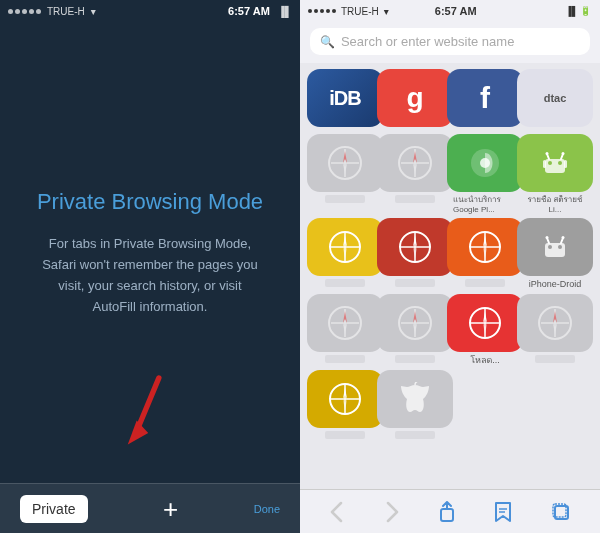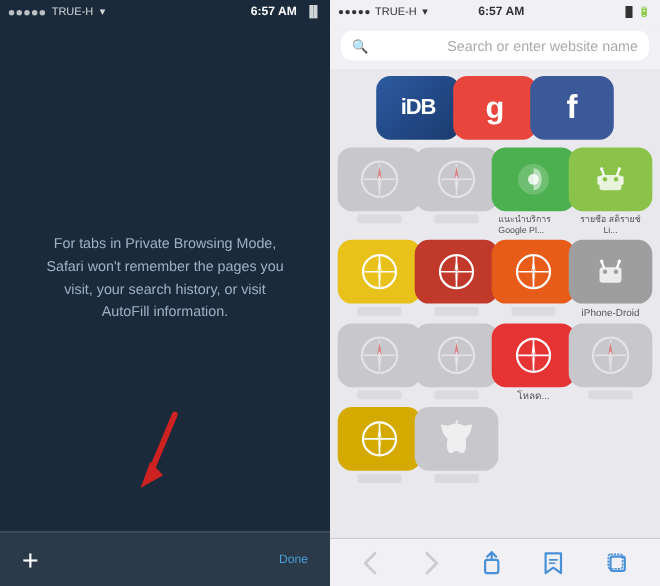--- a/index.html
+++ b/index.html
@@ -158,21 +158,20 @@
       padding: 6px 10px;
       gap: 6px;
     }
 
     .search-icon-r { color: #999; font-size: 12px; }
 
     .search-text {
       font-size: 13px;
       color: #aaa;
       flex: 1;
-      text-align: right;
     }
 
     .bookmarks-grid {
       flex: 1;
       padding: 6px 4px;
       overflow-y: auto;
       background: #e8e8ed;
     }
 
     .grid-row {
@@ -282,37 +281,39 @@
       <div class="signal-dot"></div>
       <div class="signal-dot"></div>
     </div>
     <span class="carrier-left">TRUE-H</span>
     <span class="wifi-icon-left">▾</span>
     <span class="time-left">6:57 AM</span>
     <span class="battery-left">▐▌</span>
   </div>
 
   <div class="private-content">
+    <div class="private-title">Private Browsing Mode</div>
     <div class="private-description">For tabs in Private Browsing Mode, Safari won't remember the pages you visit, your search history, or visit AutoFill information.</div>
   </div>
 
   <div class="arrow-container">
     <svg class="red-arrow" viewBox="0 0 60 90">
       <defs>
         <marker id="arrowhead" markerWidth="10" markerHeight="7" refX="5" refY="3.5" orient="auto">
           <polygon points="0 0, 10 3.5, 0 7" fill="#cc2222"></polygon>
         </marker>
       </defs>
 
       <line x1="40" y1="10" x2="15" y2="70" stroke="#cc2222" stroke-width="6" stroke-linecap="round"></line>
       <polygon points="5,85 15,58 28,72" fill="#cc2222"></polygon>
     </svg>
   </div>
 
   <div class="bottom-bar-left">
+    <button class="private-button">Private</button>
     <button class="plus-button">+</button>
     <button class="done-button">Done</button>
   </div>
 </div>
 
 <div class="right-panel">
   <div class="status-bar-right">
     <div class="signal-dots-r">
       <div class="signal-dot-r"></div>
       <div class="signal-dot-r"></div>
@@ -344,20 +345,26 @@
       </div>
       <div class="grid-item">
         <div class="icon-box google-icon">
           <span style="font-size:28px;font-weight:900;color:white;">g</span>
         </div>
         <span class="icon-label"></span>
       </div>
       <div class="grid-item">
         <div class="icon-box fb-icon">
           <span style="font-size:30px;font-weight:900;">f</span>
+        </div>
+        <span class="icon-label"></span>
+      </div>
+      <div class="grid-item">
+        <div class="icon-box" style="background:#e0e0ea;">
+          <span style="font-size:11px;color:#555;font-weight:bold;">dtac</span>
         </div>
         <span class="icon-label"></span>
       </div>
     </div>
 
     <div class="grid-row">
       <div class="grid-item">
         <div class="icon-box icon-gray">
           <svg width="36" height="36" viewBox="0 0 36 36" class="compass-svg">
             <circle cx="18" cy="18" r="16" fill="none" stroke="white" stroke-width="2"></circle>

